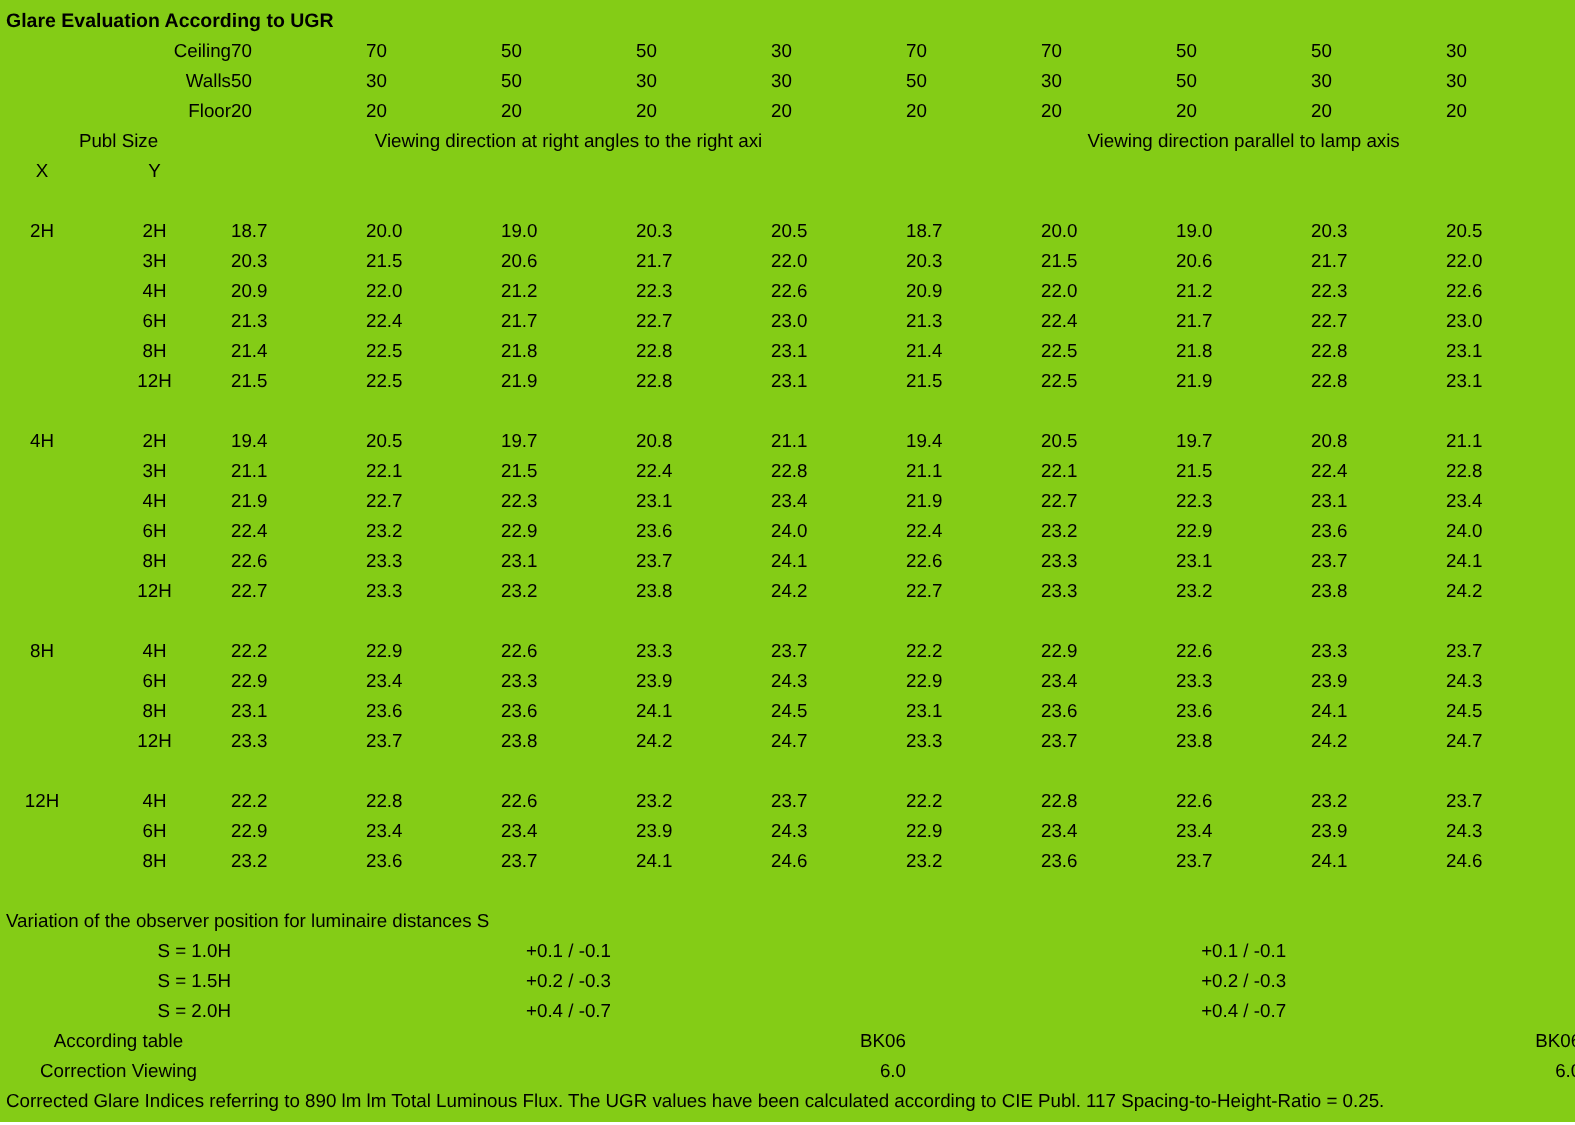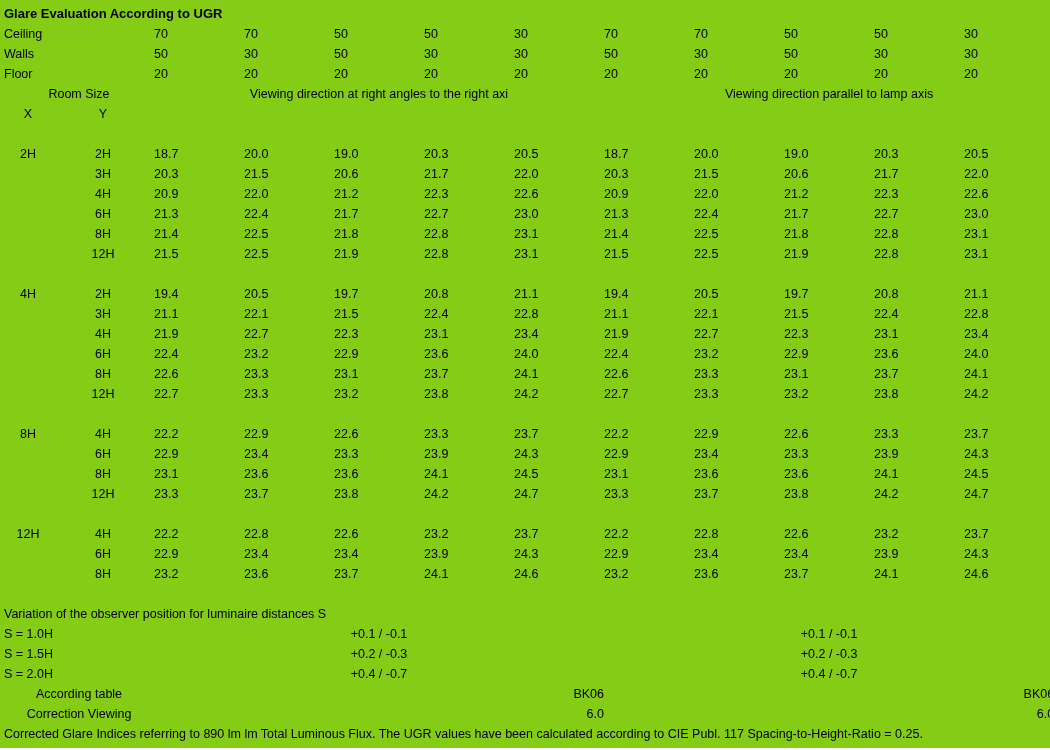--- a/index.html
+++ b/index.html
@@ -41,21 +41,21 @@
 
   .title-cell {
     font-weight: bold;
     font-size: 13px;
     padding-left: 6px;
     height: 22px;
     line-height: 22px;
   }
   .hdr-label {
     padding-left: 6px;
-    text-align: left;
+    text-align: right;
   }
   .num {
     text-align: left;
     padding-left: 18px;
   }
   .roomsize-hdr { text-align: center; }
   .dirhdr { text-align: center; }
   .xy { text-align: center; }
   .val { text-align: left; padding-left: 18px; }
   .spacer-row td { height: 14px; line-height: 14px; }
@@ -64,21 +64,21 @@
     font-size: 12.5px;
     padding-left: 6px;
     height: 22px;
     line-height: 22px;
   }
   .footer-text {
     font-size: 12.5px;
     padding: 4px 0 0 6px;
     white-space: nowrap;
   }
-  .var-label { text-align: left; }
+  .var-label { text-align: right; }
   .var-val { text-align: center; }
   .std-label { text-align: center; }
   .std-val { text-align: right; }
 </style>
 </head>
 <body>
 
 <div id="sheet">
   <table class="ugr">
     <colgroup>
@@ -137,21 +137,21 @@
       <td class="num rule-thin-b">20</td>
       <td class="num rule-thin-b vline-r">20</td>
       <td class="num rule-thin-b">20</td>
       <td class="num rule-thin-b">20</td>
       <td class="num rule-thin-b">20</td>
       <td class="num rule-thin-b">20</td>
       <td class="num rule-thin-b outer-r">20</td>
     </tr>
 
     <tr>
-      <td class="roomsize-hdr outer-l vline-r" colspan="2">Room Size</td>
+      <td class="roomsize-hdr outer-l vline-r" colspan="2">Publ Size</td>
       <td class="dirhdr vline-r" colspan="5">Viewing direction at right angles to the right axi</td>
       <td class="dirhdr outer-r" colspan="5">Viewing direction parallel to lamp axis</td>
     </tr>
     <tr>
       <td class="xy outer-l rule-thin-b">X</td>
       <td class="xy rule-thin-b vline-r">Y</td>
       <td class="rule-thin-b"></td>
       <td class="rule-thin-b"></td>
       <td class="rule-thin-b"></td>
       <td class="rule-thin-b"></td>

